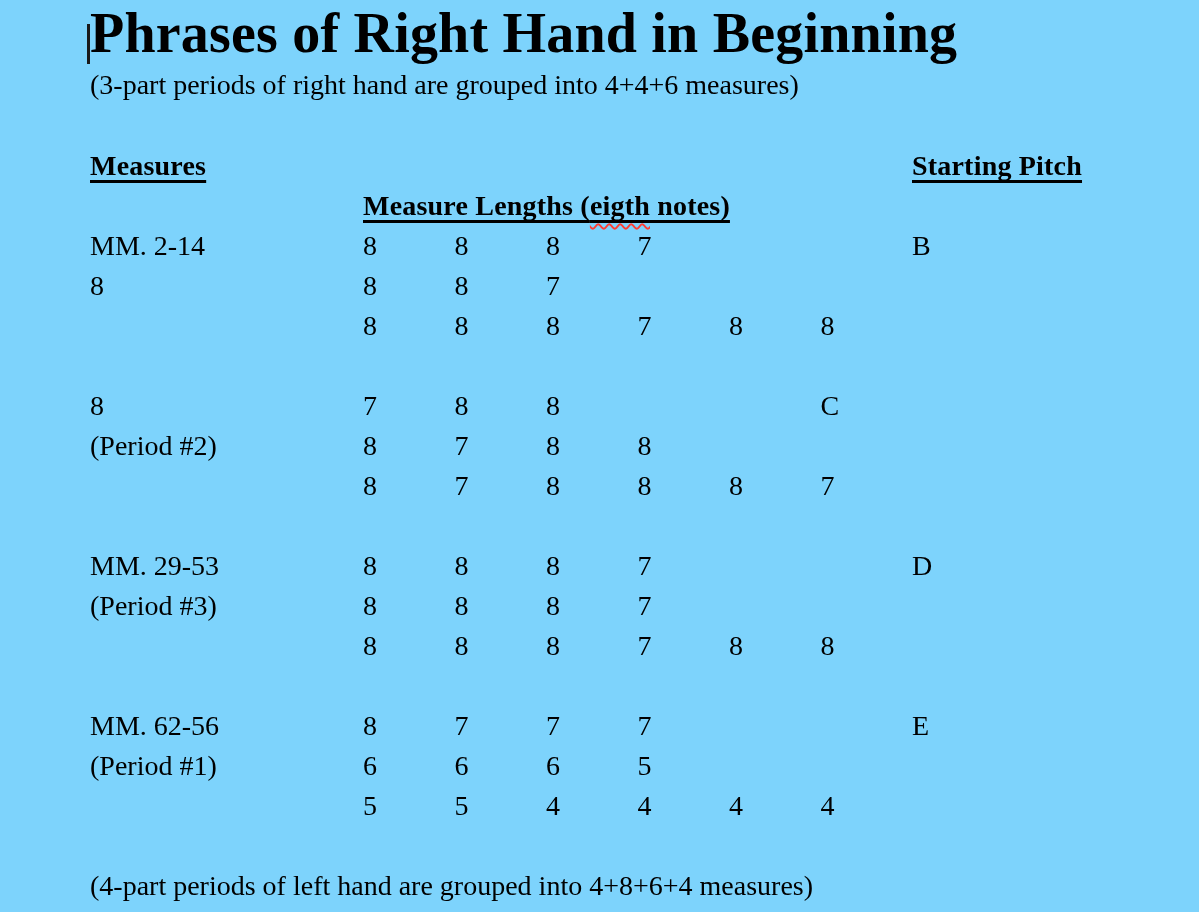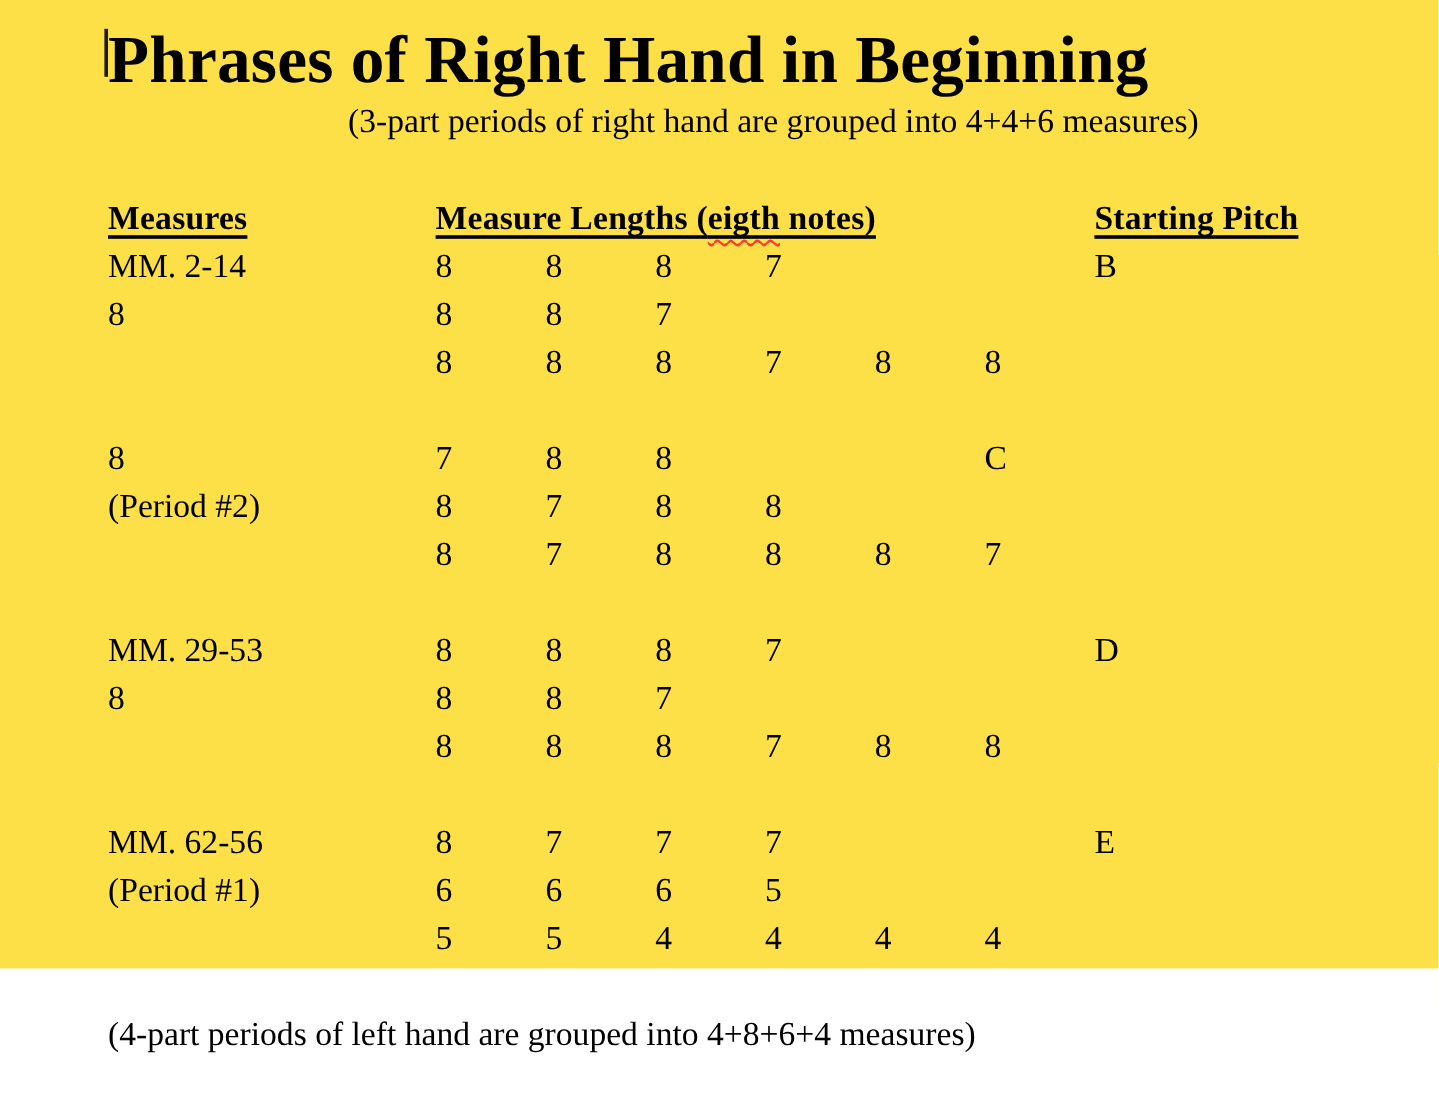--- a/index.html
+++ b/index.html
@@ -11,43 +11,42 @@
     width: 1199px;
     height: 912px;
     overflow: hidden;
     font-family: "Liberation Serif", "DejaVu Serif", serif;
     color: #000000;
     font-size: 28px;
   }
   .doc {
     position: relative;
     width: 1199px;
-    height: 807px;
-    padding: 28px 0 0 90px;
+    height: 912px;
+    padding: 11px 0 0 90px;
     box-sizing: border-box;
-    background: #fde047;
+    background: #7dd3fc;
   }
   .text-cursor {
     position: absolute;
     left: 87px;
     top: 24px;
     width: 3px;
     height: 40px;
     background: #1a1a1a;
   }
   .title {
     font-weight: bold;
     line-height: 44px;
     margin: 0;
     letter-spacing: 0.2px;
   }
   .subtitle {
     line-height: 44px;
     margin: 8px 0 39px 0;
-    text-align: center;
   }
   .trow {
     display: grid;
     grid-template-columns: 273px repeat(6, 91.5px) auto;
     line-height: 40px;
     white-space: nowrap;
   }
   .hdr {
     font-weight: bold;
     text-decoration-line: underline;
@@ -80,22 +79,22 @@
 <div class="doc">
 
   <div class="text-cursor"></div>
 
   <h1 class="title">Phrases of Right Hand in Beginning</h1>
 
   <p class="subtitle">(3-part periods of right hand are grouped into 4+4+6 measures)</p>
 
   <div class="trow">
     <span class="cell hdr">Measures</span>
+    <span class="cell hdr hdr-pitch">Starting Pitch</span>
     <span class="cell hdr hdr-lengths"><span>Measure Lengths (</span><span class="misspell">eigth</span><span> notes)</span></span>
-    <span class="cell hdr hdr-pitch">Starting Pitch</span>
   </div>
 
   <div class="block">
     <div class="trow">
       <span class="cell label">MM. 2-14</span>
       <span class="cell num">8</span>
       <span class="cell num">8</span>
       <span class="cell num">8</span>
       <span class="cell num">7</span>
       <span class="cell num"></span>
@@ -160,20 +159,21 @@
       <span class="cell label">MM. 29-53</span>
       <span class="cell num">8</span>
       <span class="cell num">8</span>
       <span class="cell num">8</span>
       <span class="cell num">7</span>
       <span class="cell num"></span>
       <span class="cell num"></span>
       <span class="cell pitch">D</span>
     </div>
     <div class="trow">
+      <span class="cell label">(Period #3)</span>
       <span class="cell num">8</span>
       <span class="cell num">8</span>
       <span class="cell num">8</span>
       <span class="cell num">7</span>
       <span class="cell num"></span>
       <span class="cell num"></span>
       <span class="cell pitch"></span>
     </div>
     <div class="trow">
       <span class="cell label"></span>

